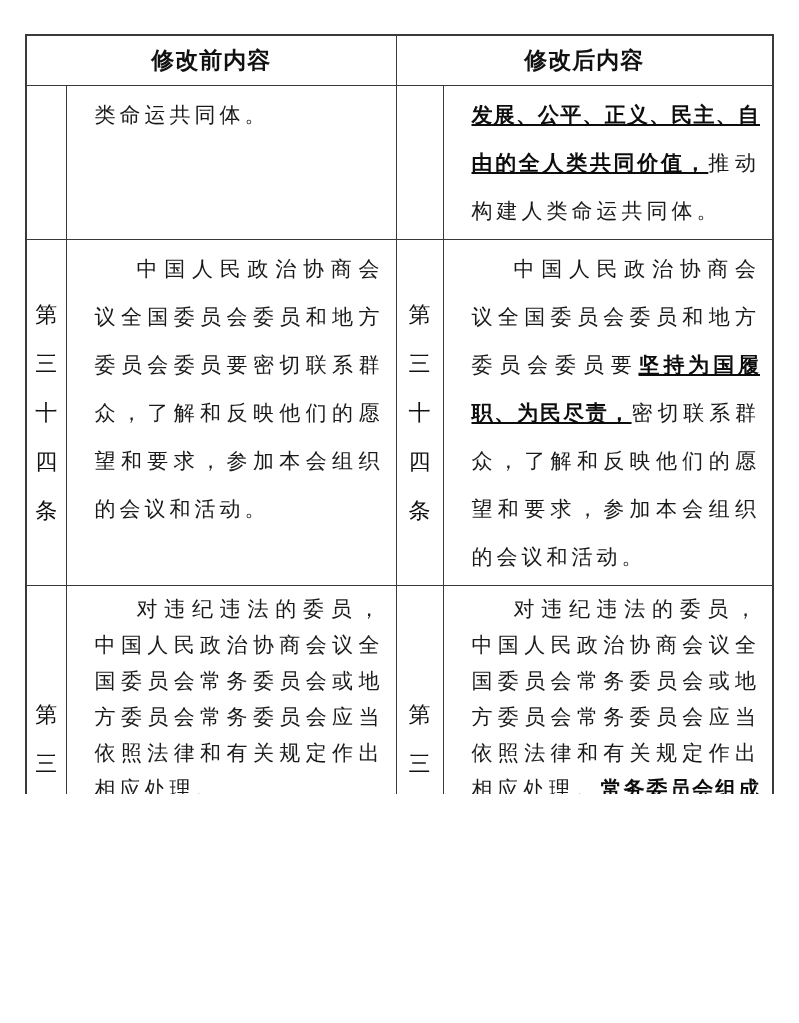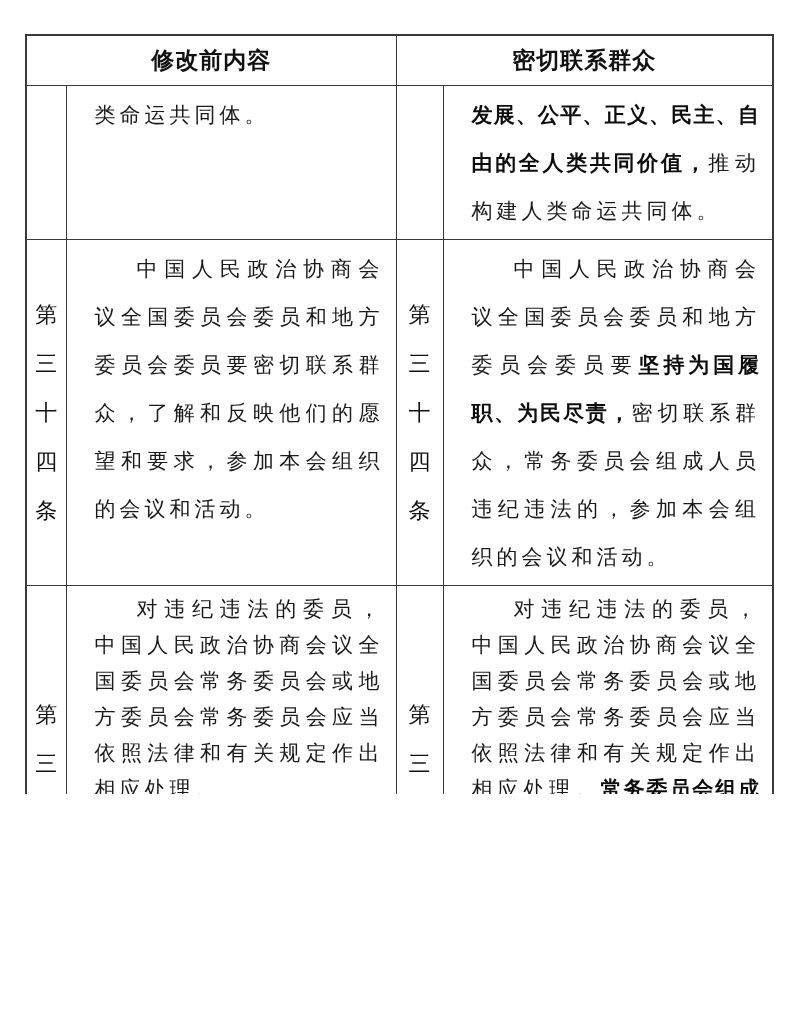--- a/index.html
+++ b/index.html
@@ -58,40 +58,41 @@
     color: #1a1a1a;
   }
   .para.no-indent { text-indent: 0; }
   .para.tight { line-height: 36px; }
   .seg { letter-spacing: 4px; }
   .seg.bold {
     font-family: "DejaVu Sans", sans-serif;
     font-weight: 700;
     letter-spacing: 1px;
     color: #0d0d0d;
+    text-decoration: underline;
   }
   tr.row-1 { height: 146px; }
   tr.row-2 { height: 294px; }
   tr.row-3 { height: 456px; }
 </style>
 </head>
 <body>
 
 <div class="page">
   <table class="cmp-table">
     <colgroup>
       <col style="width:40px">
       <col style="width:330px">
       <col style="width:47px">
       <col style="width:330px">
     </colgroup>
     <thead>
       <tr>
         <th class="hdr" colspan="2">修改前内容</th>
-        <th class="hdr" colspan="2">密切联系群众</th>
+        <th class="hdr" colspan="2">修改后内容</th>
       </tr>
     </thead>
     <tbody>
       <tr class="row-1">
         <td class="label-cell"></td>
         <td class="content-cell">
           <p class="para no-indent"><span class="seg">类命运共同体。</span></p>
         </td>
         <td class="label-cell"></td>
         <td class="content-cell">
@@ -107,21 +108,21 @@
 条</td>
         <td class="content-cell">
           <p class="para"><span class="seg">中国人民政治协商会议全国委员会委员和地方委员会委员要密切联系群众，了解和反映他们的愿望和要求，参加本会组织的会议和活动。</span></p>
         </td>
         <td class="label-cell">第
 三
 十
 四
 条</td>
         <td class="content-cell">
-          <p class="para"><span class="seg">中国人民政治协商会议全国委员会委员和地方委员会委员要</span><span class="seg bold">坚持为国履职、为民尽责，</span><span class="seg">密切联系群众，常务委员会组成人员违纪违法的，参加本会组织的会议和活动。</span></p>
+          <p class="para"><span class="seg">中国人民政治协商会议全国委员会委员和地方委员会委员要</span><span class="seg bold">坚持为国履职、为民尽责，</span><span class="seg">密切联系群众，了解和反映他们的愿望和要求，参加本会组织的会议和活动。</span></p>
         </td>
       </tr>
 
       <tr class="row-3">
         <td class="label-cell">第
 三
 十
 九
 条</td>
         <td class="content-cell">

